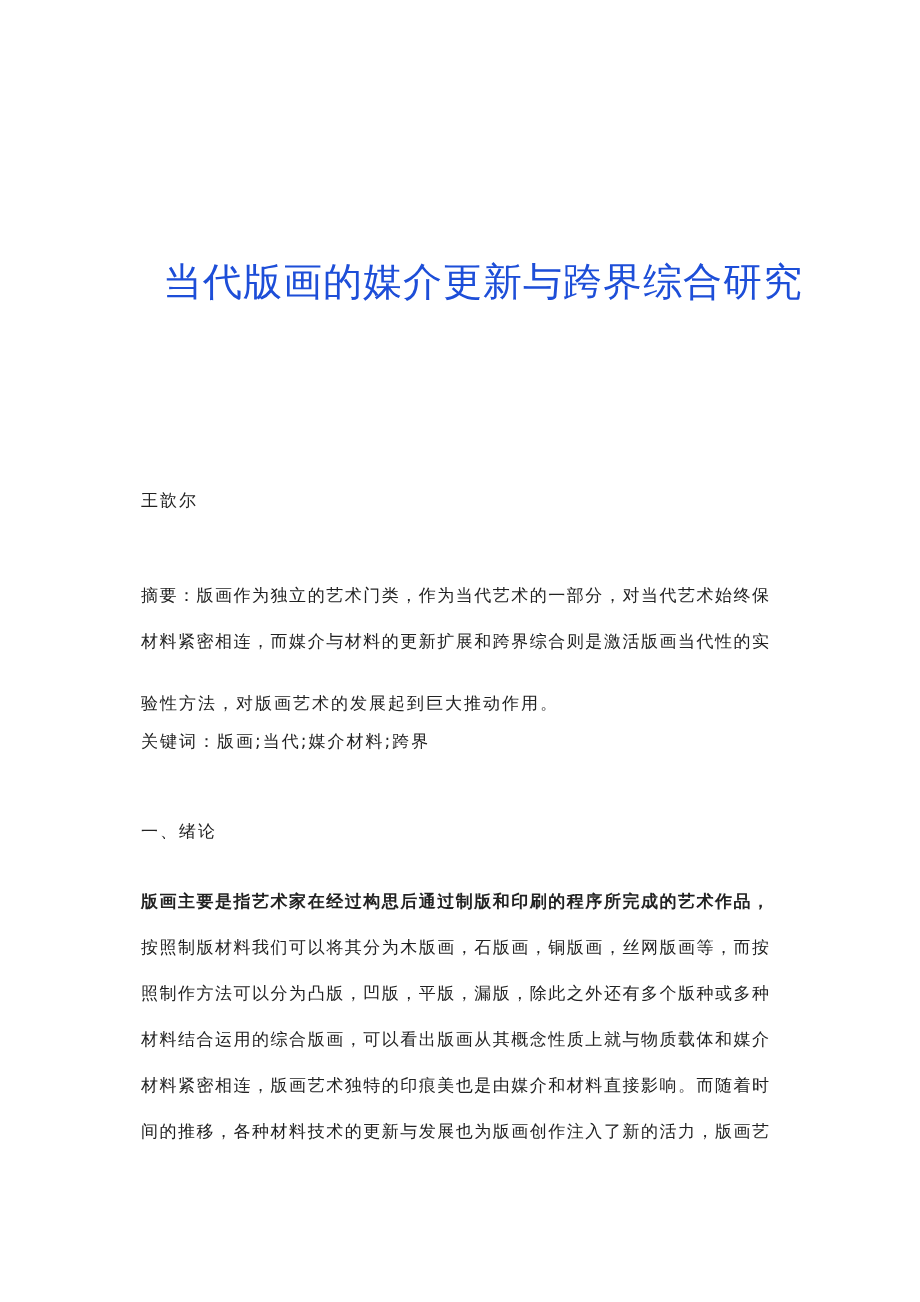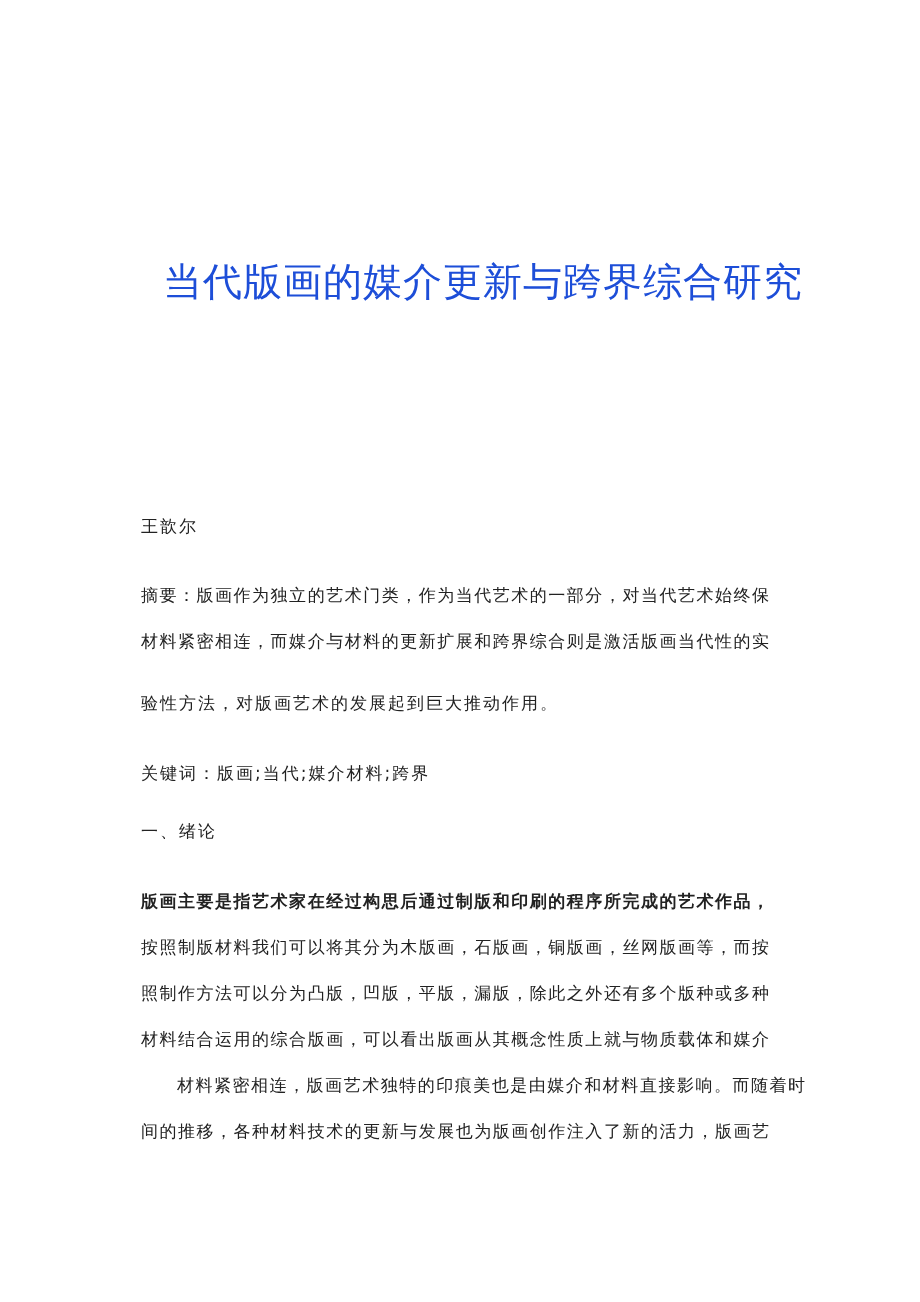--- a/index.html
+++ b/index.html
@@ -13,33 +13,33 @@
           color: #222; white-space: nowrap; }
   .full { width: 628px; text-align: justify; text-align-last: justify; }
   .cjk-spread { letter-spacing: 2px; }
 </style>
 </head>
 <body>
 
 <div>
   <h1 class="title">当代版画的媒介更新与跨界综合研究</h1>
 
-  <div class="line cjk-spread" style="top:515px;">王歆尔</div>
+  <div class="line cjk-spread" style="top:489px;">王歆尔</div>
 
   <div>
     <div class="line full" style="top:584px;">摘要：版画作为独立的艺术门类，作为当代艺术的一部分，对当代艺术始终保</div>
     <div class="line full" style="top:630px;">材料紧密相连，而媒介与材料的更新扩展和跨界综合则是激活版画当代性的实</div>
     <div class="line cjk-spread" style="top:676px;margin-top:16px;">验性方法，对版画艺术的发展起到巨大推动作用。</div>
   </div>
 
-  <div class="line cjk-spread" style="top:762px;text-align:center;">关键词：版画;当代;媒介材料;跨界</div>
+  <div class="line cjk-spread" style="top:730px;text-align:center;">关键词：版画;当代;媒介材料;跨界</div>
 
   <div class="line cjk-spread" style="top:820px;text-align:center;">一、绪论</div>
 
   <div>
     <div class="line full" style="top:890px;font-weight:bold;">版画主要是指艺术家在经过构思后通过制版和印刷的程序所完成的艺术作品，</div>
     <div class="line full" style="top:936px;">按照制版材料我们可以将其分为木版画，石版画，铜版画，丝网版画等，而按</div>
     <div class="line full" style="top:982px;">照制作方法可以分为凸版，凹版，平版，漏版，除此之外还有多个版种或多种</div>
     <div class="line full" style="top:1028px;">材料结合运用的综合版画，可以看出版画从其概念性质上就与物质载体和媒介</div>
-    <div class="line full" style="top:1074px;margin-left:36px;">材料紧密相连，版画艺术独特的印痕美也是由媒介和材料直接影响。而随着时</div>
+    <div class="line full" style="top:1074px;">材料紧密相连，版画艺术独特的印痕美也是由媒介和材料直接影响。而随着时</div>
     <div class="line full" style="top:1120px;">间的推移，各种材料技术的更新与发展也为版画创作注入了新的活力，版画艺</div>
   </div>
 </div>
 
 </body></html>

